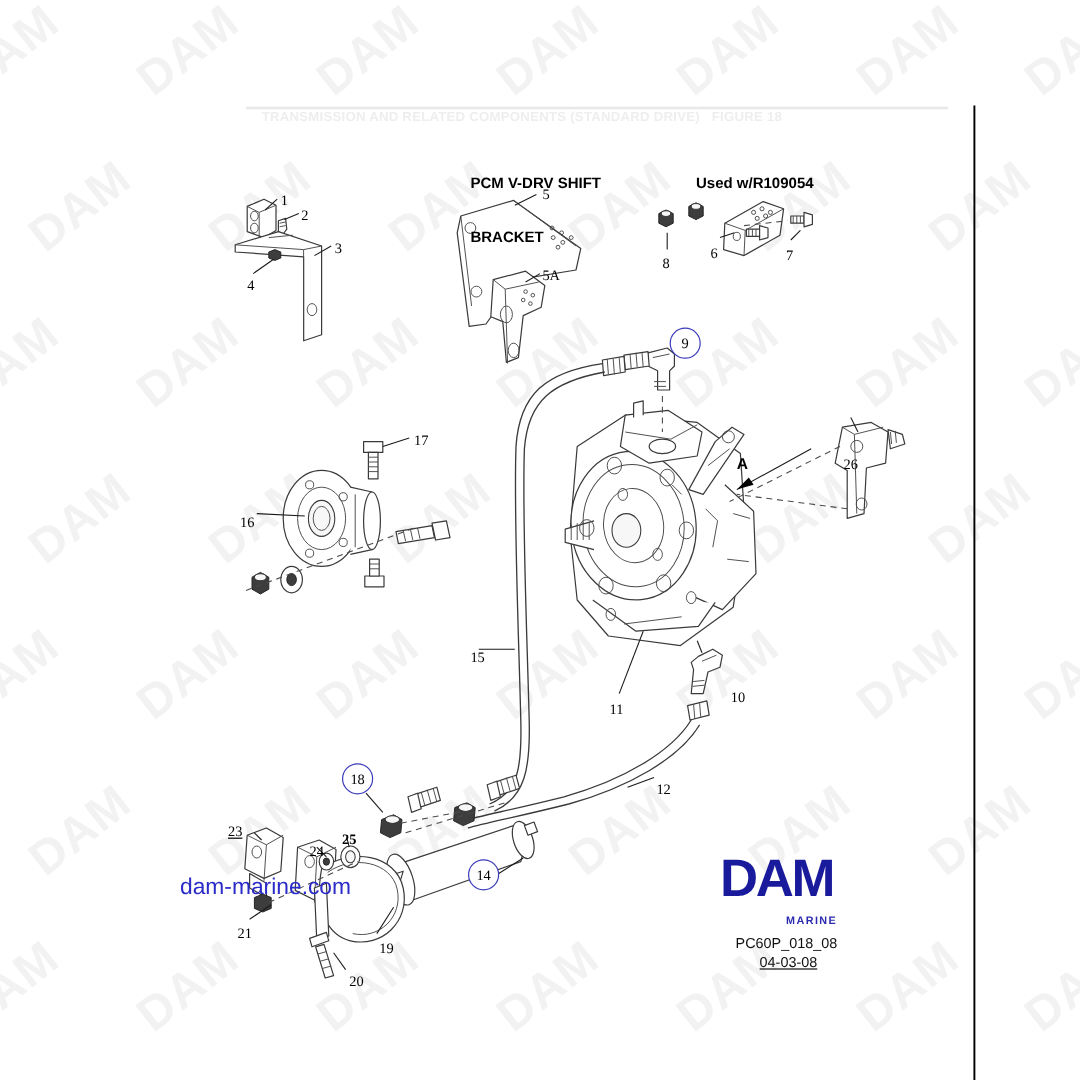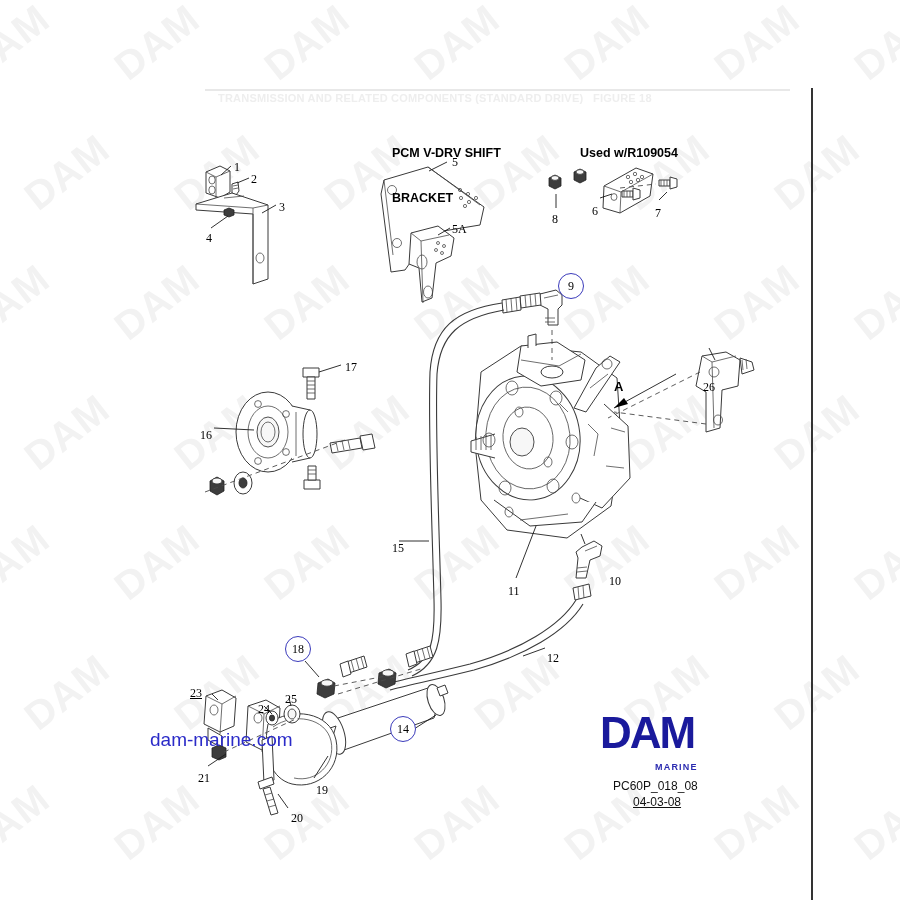--- a/index.html
+++ b/index.html
@@ -446,18 +446,18 @@
       <div class="txt callout" style="left: 200px; top: 428px;">16</div>
       <div class="txt callout" style="left: 345px; top: 360px;">17</div>
       <div class="bubble" style="left: 285px; top: 636px;">
         <span>18</span>
       </div>
       <div class="txt callout" style="left: 316px; top: 783px;">19</div>
       <div class="txt callout" style="left: 291px; top: 811px;">20</div>
       <div class="txt callout" style="left: 198px; top: 771px;">21</div>
       <div class="txt callout" style="left: 190px; top: 686px; text-decoration: underline;">23</div>
       <div class="txt callout" style="left: 258px; top: 702px;">24</div>
-      <div class="txt callout" style="left: 285px; top: 692px;">25</div>
+      <div class="txt callout" style="left: 285px; top: 692px; font-weight: bold;">25</div>
       <div class="txt callout" style="left: 703px; top: 339px; margin-top: 41px;">26</div>
       <div class="txt callout-b" style="left: 614px; top: 379px;">A</div>
     </div>
 
 </div>
 
 </body></html>

